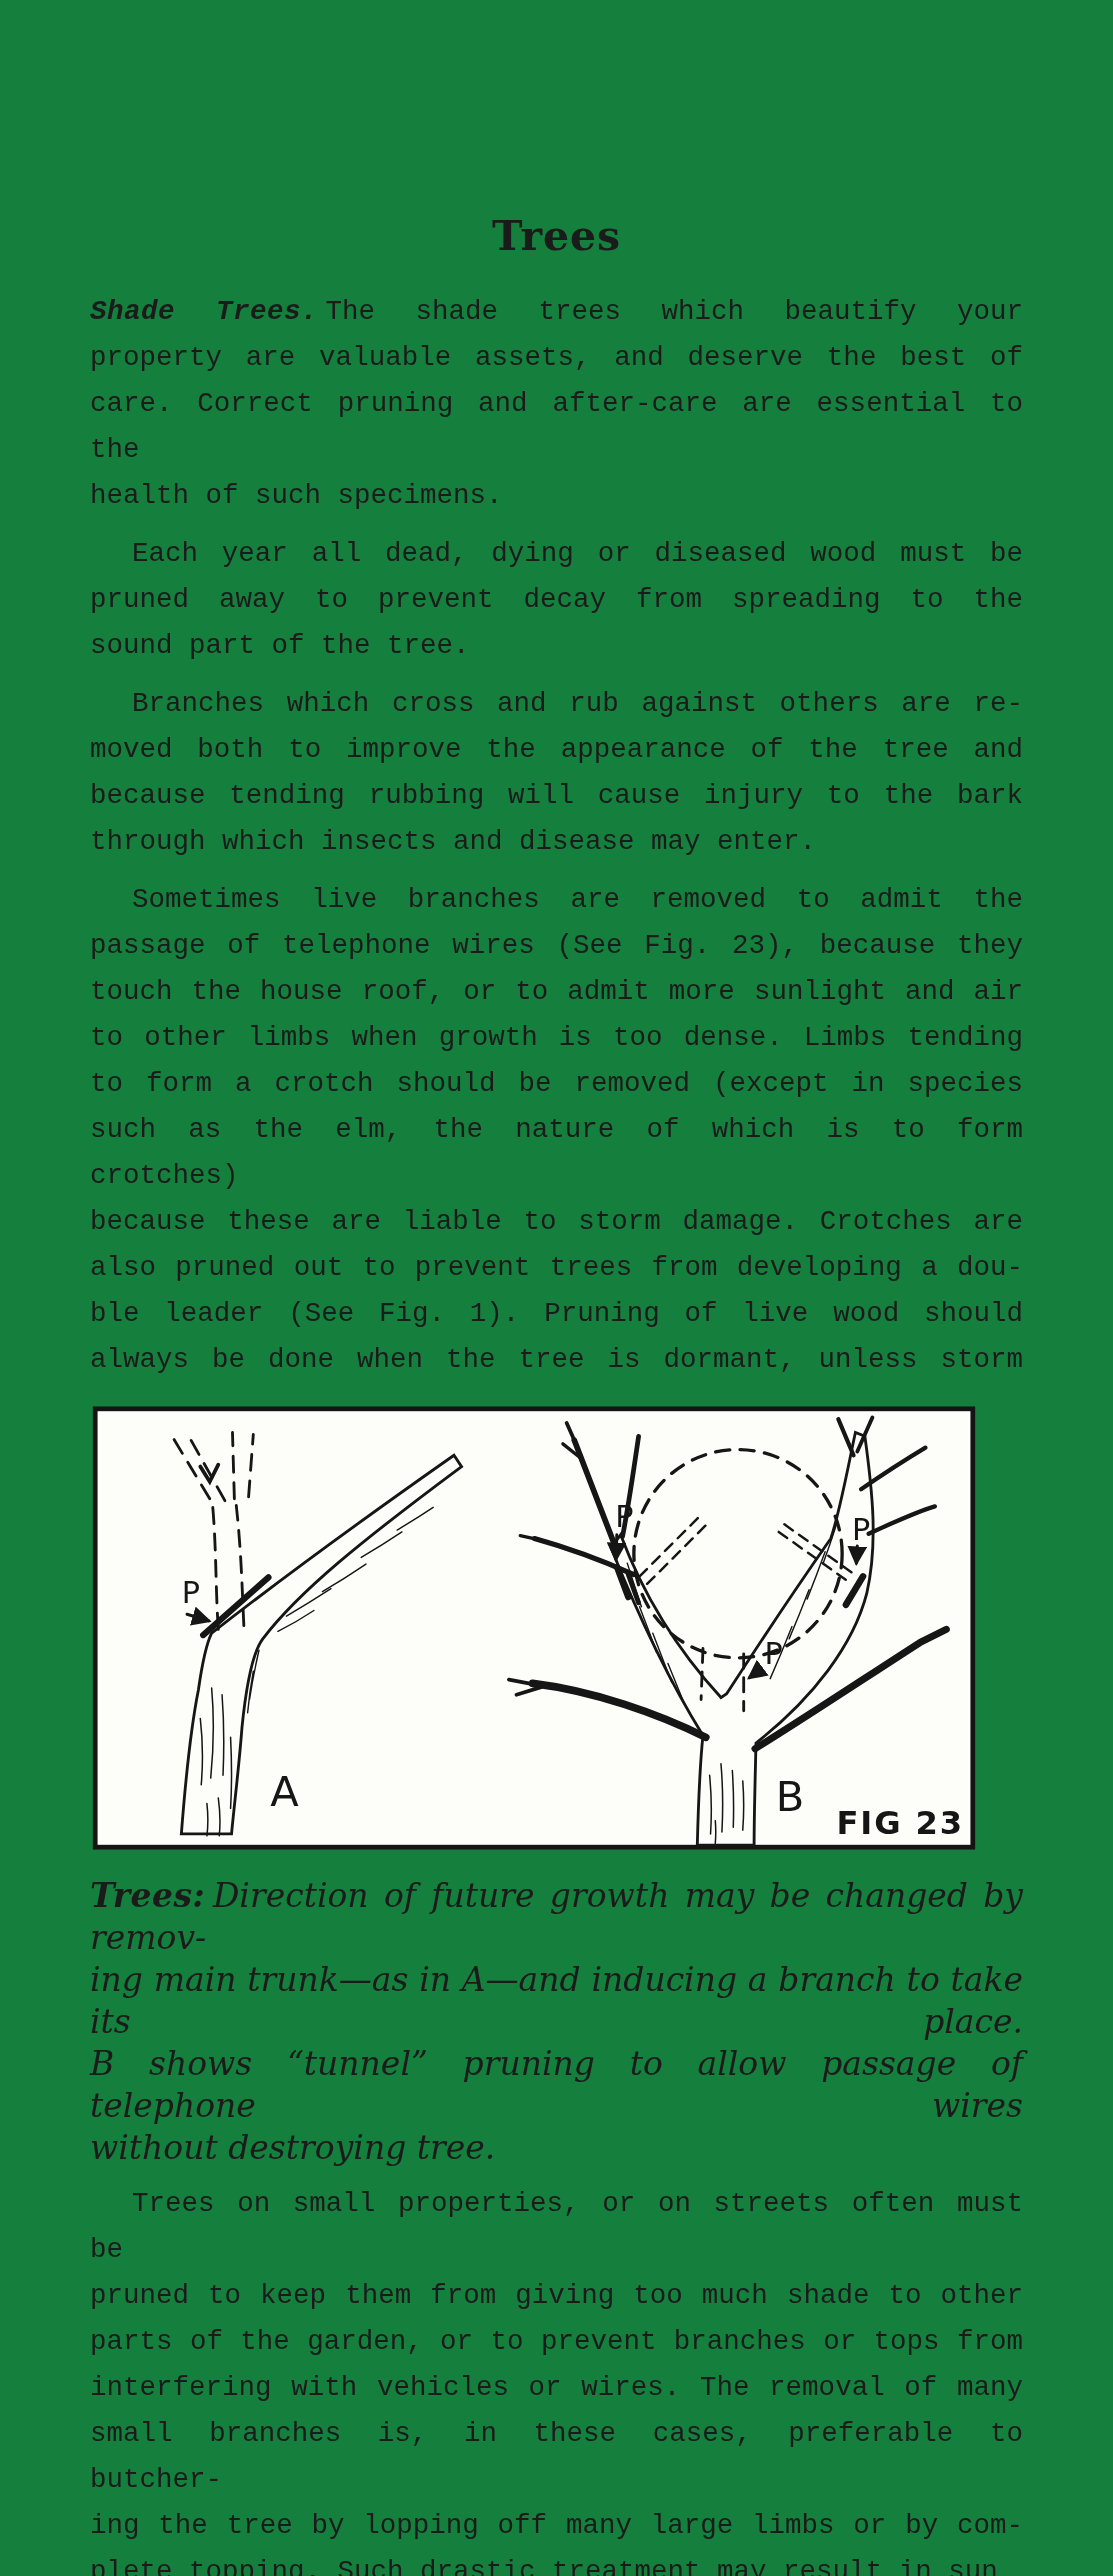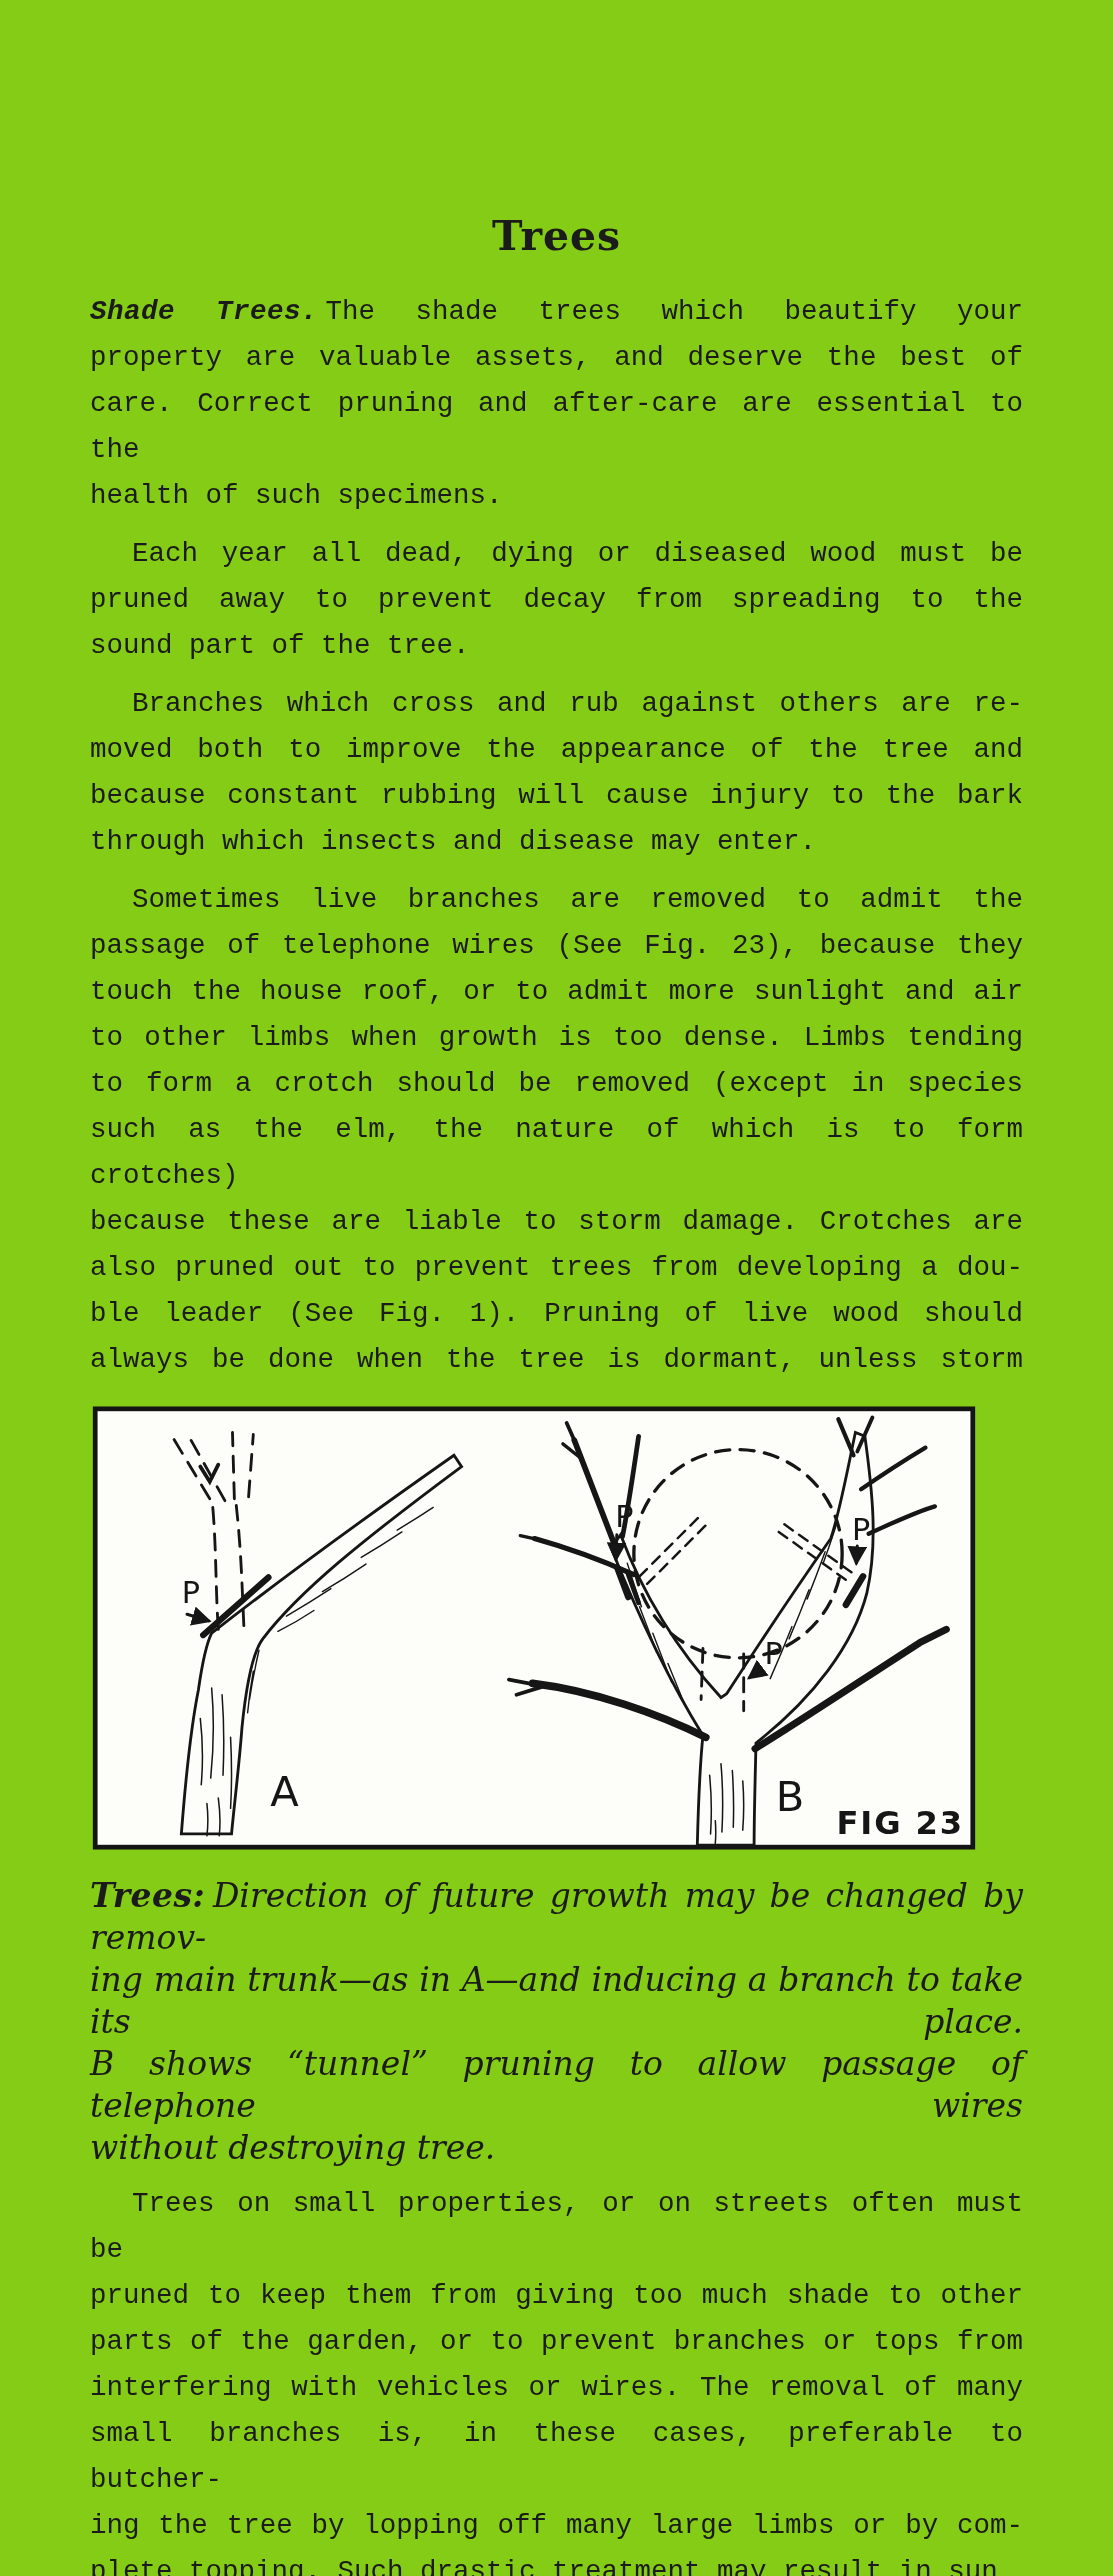--- a/index.html
+++ b/index.html
@@ -2,21 +2,21 @@
 <html style="font-size:15px"><head>
 <meta charset="utf-8">
 <style>
   html, body { margin: 0; padding: 0; }
   body { background: #efeeea; }
   .page {
     position: relative;
     width: 1114px;
     height: 2576px;
     margin: 0 auto;
-    background: #84cc16;
+    background: #15803d;
     color: #1b1b1b;
     overflow: hidden;
     font-family: "DejaVu Serif", "Liberation Serif", serif;
   }
   .content {
     width: 933px;
     margin-left: 90px;
     padding-top: 216px;
   }
   .title {
@@ -82,21 +82,21 @@
         <div class="tline last">health of such specimens.</div>
       </div>
     <div class="para indent">
         <div class="tline">Each year all dead, dying or diseased wood must be</div>
         <div class="tline">pruned away to prevent decay from spreading to the</div>
         <div class="tline last">sound part of the tree.</div>
       </div>
     <div class="para indent">
         <div class="tline">Branches which cross and rub against others are re-</div>
         <div class="tline">moved both to improve the appearance of the tree and</div>
-        <div class="tline">because constant rubbing will cause injury to the bark</div>
+        <div class="tline">because tending rubbing will cause injury to the bark</div>
         <div class="tline last">through which insects and disease may enter.</div>
       </div>
     <div class="para indent">
         <div class="tline">Sometimes live branches are removed to admit the</div>
         <div class="tline">passage of telephone wires (See Fig. 23), because they</div>
         <div class="tline">touch the house roof, or to admit more sunlight and air</div>
         <div class="tline">to other limbs when growth is too dense. Limbs tending</div>
         <div class="tline">to form a crotch should be removed (except in species</div>
         <div class="tline">such as the elm, the nature of which is to form crotches)</div>
         <div class="tline">because these are liable to storm damage. Crotches are</div>

